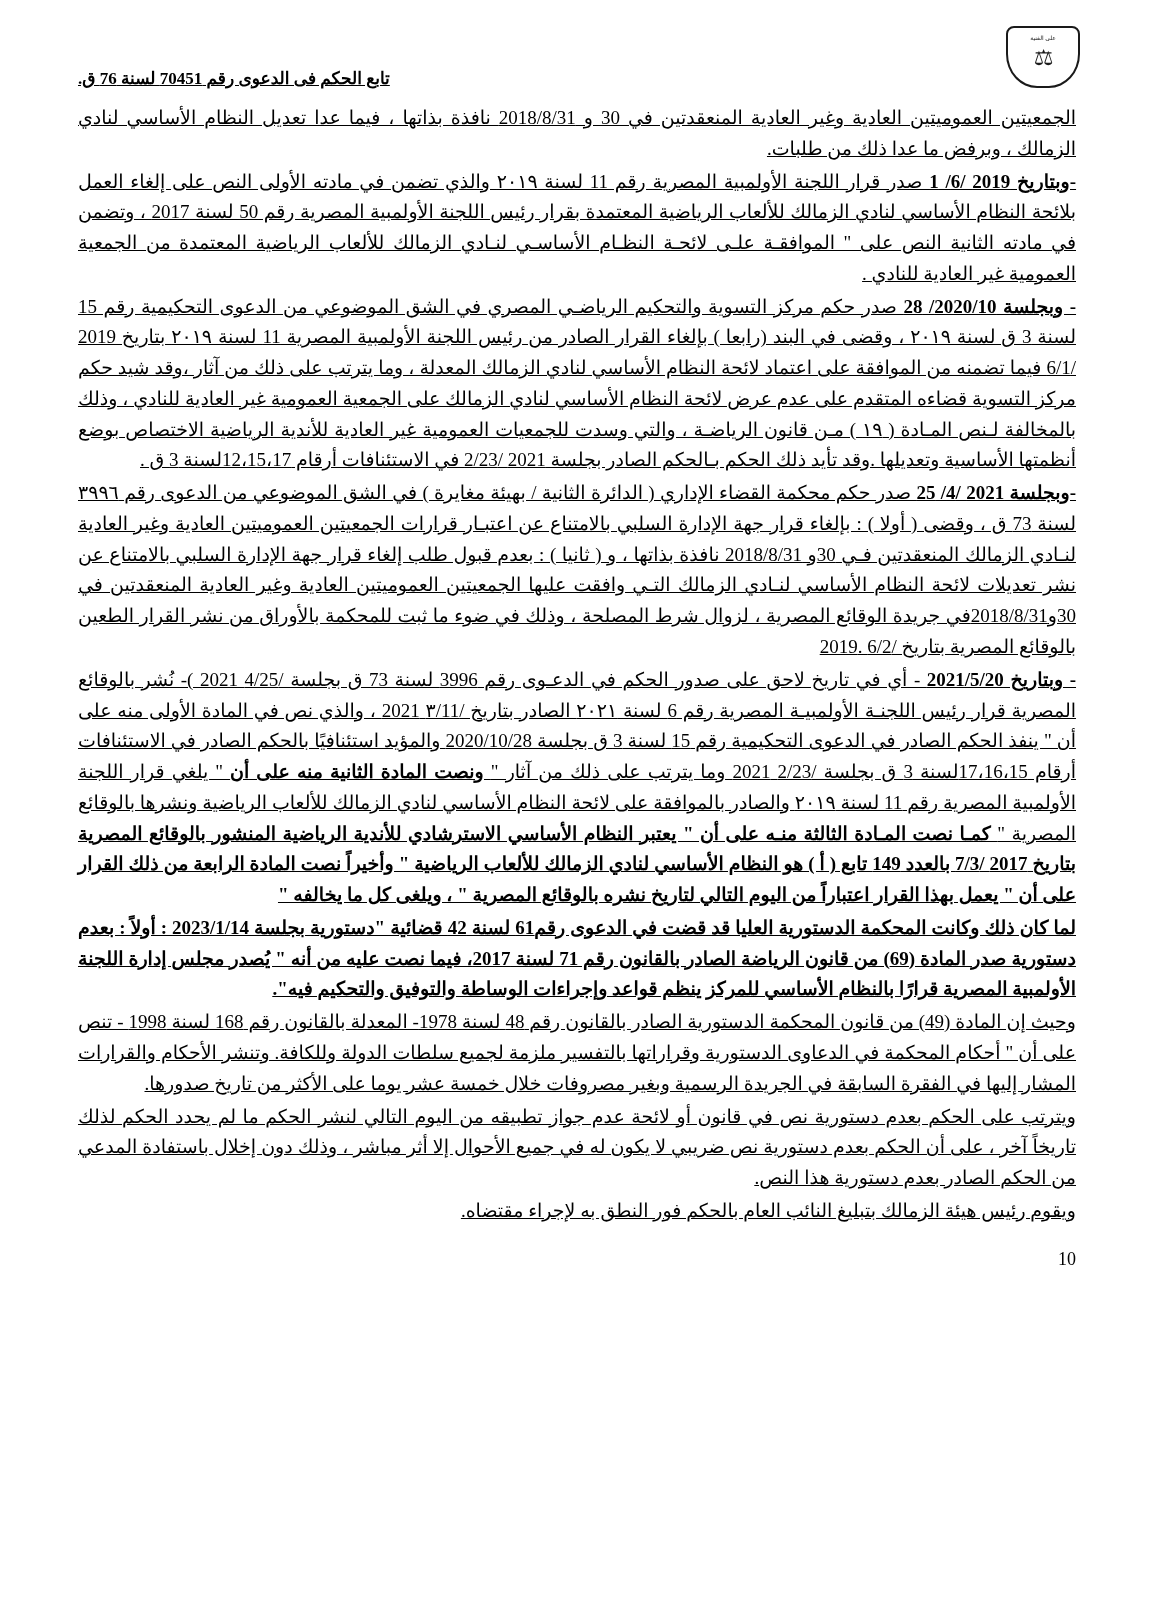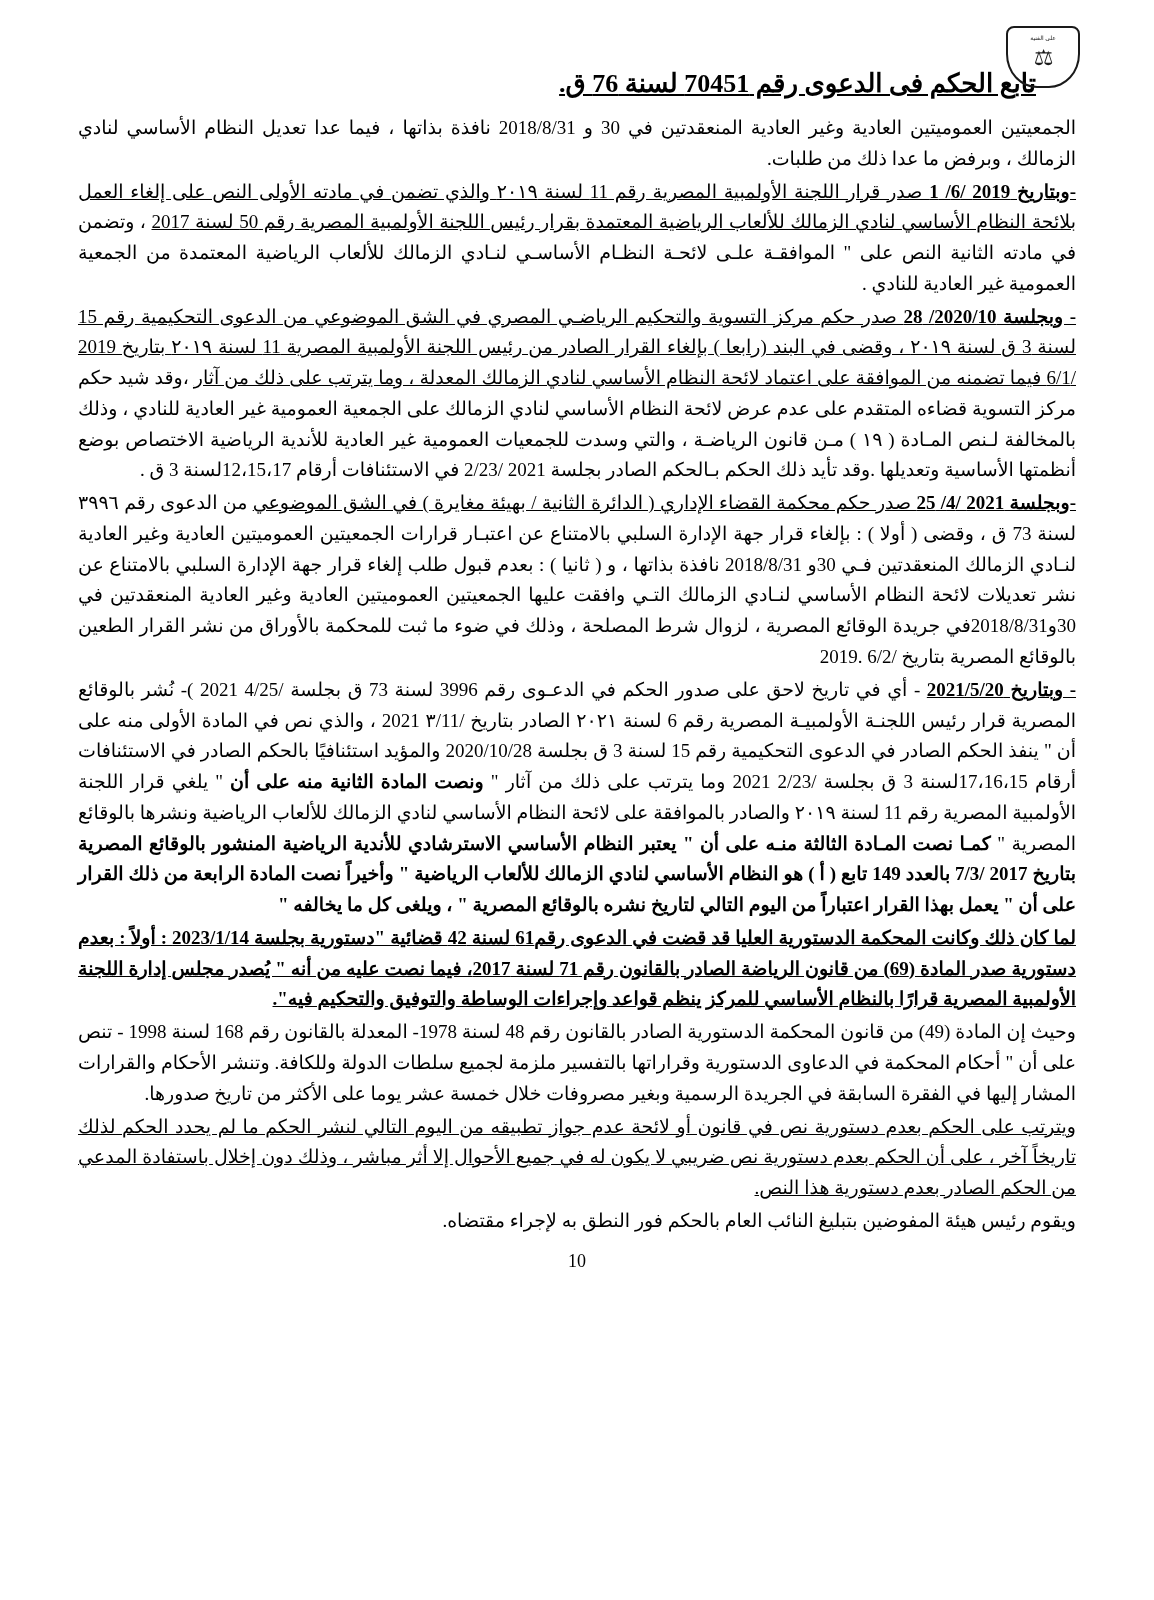--- a/index.html
+++ b/index.html
@@ -45,44 +45,45 @@
   .logo-top-text {
     position: absolute;
     left: 50%;
     top: 6px;
     transform: translateX(-50%);
     font-size: 6px;
     color: #1a1a1a;
     white-space: nowrap;
   }
   .doc-header {
-    text-align: right;
+    text-align: left;
     font-weight: bold;
-    font-size: 26px;
+    font-size: 17px;
     text-decoration: underline;
     margin: 42px 0 14px 0;
     padding-right: 40px;
   }
   .body-text {
     font-size: 19px;
     line-height: 1.62;
     text-align: justify;
     text-justify: inter-word;
   }
   p.para {
     margin: 0 0 2px 0;
     text-indent: 0;
+    text-decoration: underline;
   }
   .u { text-decoration: underline; }
   .b { font-weight: bold; }
   .bu { font-weight: bold; text-decoration: underline; }
   .page-number {
-    text-align: center;
+    text-align: right;
     font-size: 18px;
-    margin-top: 14px;
+    margin-top: 22px;
   }
 </style>
 </head>
 <body>
 
 <div class="page">
 
   <div class="logo-wrap">
     <div class="logo-shield">
       <span class="logo-top-text">على الفنية</span>
@@ -94,18 +95,18 @@
 
   <div class="body-text" id="body-text">
       <p class="para"><span>الجمعيتين العموميتين العادية وغير العادية المنعقدتين في 30 و 2018/8/31 نافذة بذاتها ، فيما عدا تعديل النظام الأساسي لنادي الزمالك ، وبرفض ما عدا ذلك من طلبات.</span></p>
       <p class="para"><span class="bu">-وبتاريخ 2019 /6/ 1</span><span class="u"> صدر قرار اللجنة الأولمبية المصرية رقم 11 لسنة ٢٠١٩ </span><span class="u">والذي تضمن في مادته الأولى النص على إلغاء العمل بلائحة النظام الأساسي لنادي الزمالك للألعاب الرياضية المعتمدة بقرار رئيس اللجنة الأولمبية المصرية رقم 50 لسنة 2017</span><span> ، وتضمن في مادته الثانية النص على " الموافقـة علـى لائحـة النظـام الأساسـي لنـادي الزمالك للألعاب الرياضية المعتمدة من الجمعية العمومية غير العادية للنادي .</span></p>
       <p class="para"><span class="bu">- وبجلسة 2020/10/ 28</span><span class="u"> صدر حكم مركز التسوية والتحكيم الرياضـي المصري في الشق الموضوعي من الدعوى التحكيمية رقم 15 لسنة 3 ق لسنة ٢٠١٩ ، وقضى في البند (رابعا ) بإلغاء القرار الصادر من رئيس اللجنة الأولمبية المصرية 11 لسنة ٢٠١٩ بتاريخ 2019 /6/1 فيما تضمنه من الموافقة على اعتماد لائحة النظام الأساسي لنادي الزمالك المعدلة ، وما يترتب على ذلك من آثار</span><span> ،وقد شيد حكم مركز التسوية قضاءه المتقدم على عدم عرض لائحة النظام الأساسي لنادي الزمالك على الجمعية العمومية غير العادية للنادي ، وذلك بالمخالفة لـنص المـادة ( ١٩ ) مـن قانون الرياضـة ، والتي وسدت للجمعيات العمومية غير العادية للأندية الرياضية الاختصاص بوضع أنظمتها الأساسية وتعديلها .وقد تأيد ذلك الحكم بـالحكم الصادر بجلسة 2021 /2/23 في الاستئنافات أرقام 12،15،17لسنة 3 ق .</span></p>
       <p class="para"><span class="bu">-وبجلسة 2021 /4/ 25</span><span class="u"> صدر حكم محكمة القضاء الإداري ( الدائرة الثانية / بهيئة مغايرة ) في الشق الموضوعي</span><span> من الدعوى رقم ٣٩٩٦ لسنة 73 ق ، وقضى ( أولا ) : بإلغاء قرار جهة الإدارة السلبي بالامتناع عن اعتبـار قرارات الجمعيتين العموميتين العادية وغير العادية لنـادي الزمالك المنعقدتين فـي 30و 2018/8/31 نافذة بذاتها ، و ( ثانيا ) : بعدم قبول طلب إلغاء قرار جهة الإدارة السلبي بالامتناع عن نشر تعديلات لائحة النظام الأساسي لنـادي الزمالك التـي وافقت عليها الجمعيتين العموميتين العادية وغير العادية المنعقدتين في 30و2018/8/31في جريدة الوقائع المصرية ، لزوال شرط المصلحة ، وذلك في ضوء ما ثبت للمحكمة بالأوراق من نشر القرار الطعين بالوقائع المصرية بتاريخ /6/2 .2019</span></p>
       <p class="para"><span class="bu">- وبتاريخ 2021/5/20</span><span> - أي في تاريخ لاحق على صدور الحكم في الدعـوى رقم 3996 لسنة 73 ق بجلسة /4/25 2021 )- نُشر</span><span> بالوقائع المصرية  قرار رئيس اللجنـة الأولمبيـة المصرية رقم 6 لسنة ٢٠٢١ الصادر بتاريخ /٣/11 2021 ، والذي نص في المادة الأولى منه على أن " ينفذ الحكم الصادر في الدعوى التحكيمية رقم 15 لسنة 3 ق بجلسة 2020/10/28 والمؤيد استئنافيًا بالحكم الصادر في الاستئنافات أرقام 17،16،15لسنة 3 ق بجلسة /2/23 2021 وما يترتب على ذلك من آثار "</span><span class="b"> ونصت المادة الثانية منه على أن</span><span> " يلغي قرار اللجنة الأولمبية المصرية رقم 11 لسنة ٢٠١٩ والصادر بالموافقة على لائحة النظام الأساسي لنادي الزمالك للألعاب الرياضية ونشرها بالوقائع المصرية "</span><span class="b"> كمـا نصت المـادة الثالثة منـه على أن " يعتبر النظام الأساسي الاسترشادي للأندية الرياضية المنشور بالوقائع المصرية بتاريخ 2017 /7/3 بالعدد 149 تابع ( أ ) هو النظام الأساسي لنادي الزمالك للألعاب الرياضية " وأخيراً نصت المادة الرابعة من ذلك القرار على أن " يعمل بهذا القرار اعتباراً من اليوم التالي لتاريخ نشره بالوقائع المصرية " ، ويلغى كل ما يخالفه "</span></p>
       <p class="para"><span class="bu">لما كان ذلك وكانت المحكمة الدستورية العليا قد قضت في الدعوى رقم61 لسنة 42 قضائية "دستورية بجلسة 2023/1/14 : أولاً : بعدم دستورية صدر المادة (69) من قانون الرياضة الصادر بالقانون رقم 71 لسنة 2017، فيما نصت عليه من أنه " يُصدر مجلس إدارة اللجنة الأولمبية المصرية قرارًا بالنظام الأساسي للمركز ينظم قواعد وإجراءات الوساطة والتوفيق والتحكيم فيه".</span></p>
       <p class="para"><span>وحيث إن المادة (49) من قانون المحكمة الدستورية الصادر بالقانون رقم 48 لسنة 1978- المعدلة بالقانون رقم 168 لسنة 1998 - تنص على أن " أحكام المحكمة في الدعاوى الدستورية وقراراتها بالتفسير ملزمة لجميع سلطات الدولة وللكافة. وتنشر الأحكام والقرارات المشار إليها في الفقرة السابقة في الجريدة الرسمية وبغير مصروفات خلال خمسة عشر يوما على الأكثر من تاريخ صدورها.</span></p>
       <p class="para"><span class="u">ويترتب على الحكم بعدم دستورية نص في قانون أو لائحة عدم جواز تطبيقه من اليوم التالي لنشر الحكم ما لم يحدد الحكم لذلك تاريخاً آخر ، على أن الحكم بعدم دستورية نص ضريبي لا يكون له في جميع الأحوال إلا أثر مباشر ، وذلك دون إخلال باستفادة المدعي من الحكم الصادر بعدم دستورية هذا النص.</span></p>
-      <p class="para"><span>ويقوم رئيس هيئة المفوضين بتبليغ النائب العام بالحكم فور النطق به لإجراء مقتضاه.</span></p>
+      <p class="para"><span>ويقوم رئيس هيئة الزمالك بتبليغ النائب العام بالحكم فور النطق به لإجراء مقتضاه.</span></p>
     </div>
 
   <div class="page-number">10</div>
 
 </div>
 
 </body></html>

